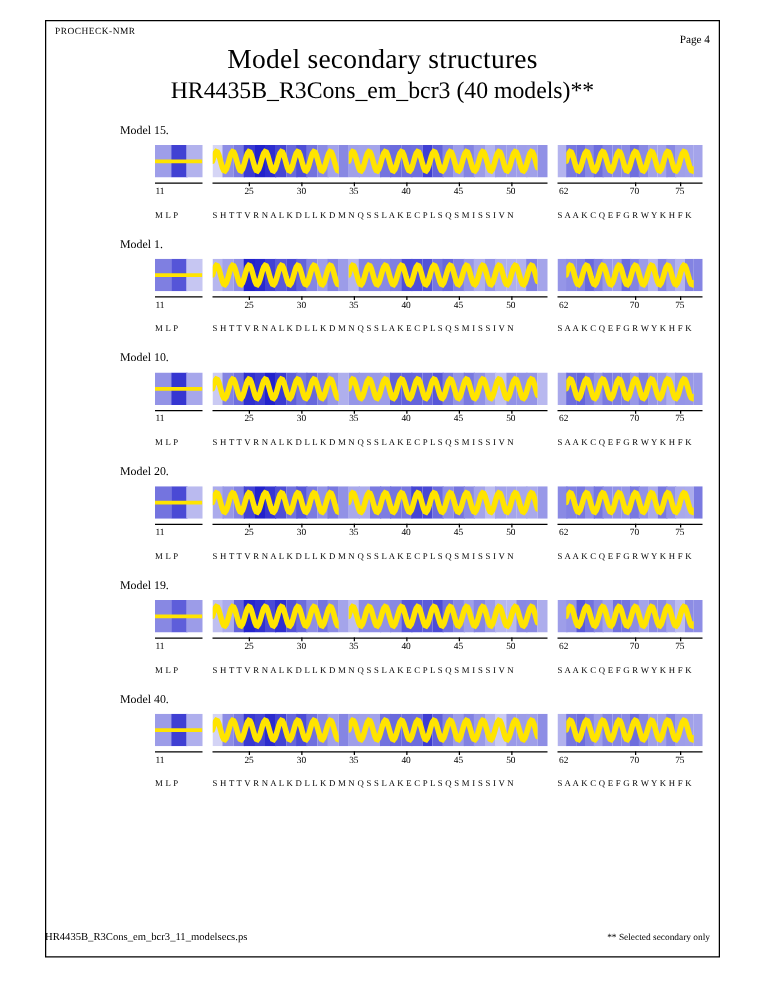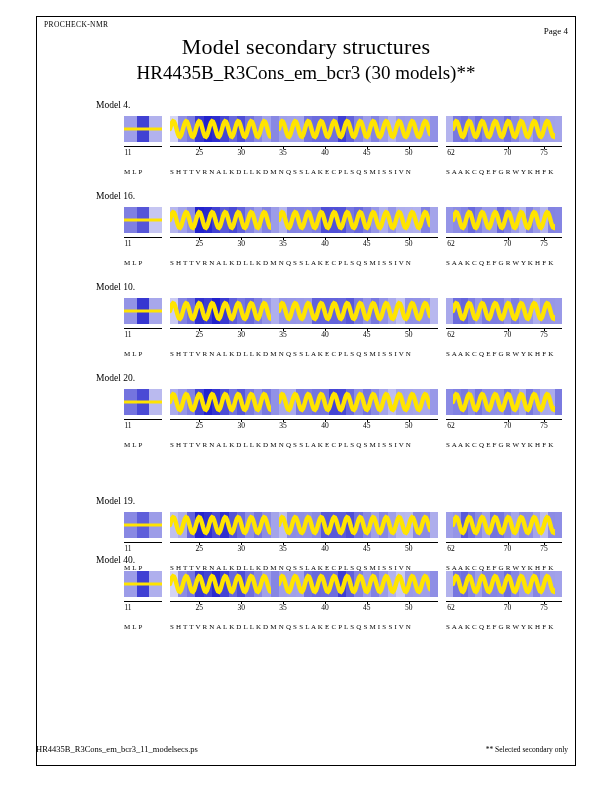--- a/index.html
+++ b/index.html
@@ -101,25 +101,25 @@
 </style>
 </head>
 <body>
 
 <div class="page-frame"></div>
 
 <div class="hdr-left">PROCHECK-NMR</div>
 <div class="hdr-right">Page  4</div>
 
 <div class="title1">Model secondary structures</div>
-<div class="title2">HR4435B_R3Cons_em_bcr3 (30 models)**</div>
+<div class="title2">HR4435B_R3Cons_em_bcr3 (40 models)**</div>
 
 <div id="models-host">
     <div class="model" style="top: 100px;">
-      <div class="model-label">Model 4.</div>
+      <div class="model-label">Model 15.</div>
       <div class="strips">
         <div class="seg segA">
           <div class="cell" style="left:0.00px;width:13.27px;background:rgb(158,158,233);"></div>
           <div class="cell" style="left:12.67px;width:13.27px;background:rgb(65,65,211);"></div>
           <div class="cell" style="left:25.33px;width:13.27px;background:rgb(178,178,237);"></div>
           <div class="helix"><svg width="38" height="26" viewBox="0 0 38 26" preserveAspectRatio="none">
               <line x1="0" y1="13" x2="38" y2="13" stroke="#ffe400" stroke-width="3"></line>
             </svg></div>
         </div>
         <div class="seg segB">
@@ -209,21 +209,21 @@
         <div class="tick" style="left:455.9px;"></div>
         <div class="num" style="left:455.9px;">75</div>
       </div>
       <div class="seqrow">
         <span class="seq-a">M L P</span>
         <span class="seq-b">S H T T V R N A L K D L L K D M N Q S S L A K E C P L S Q S M I S S I V N</span>
         <span class="seq-c">S A A K C Q E F G R W Y K H F K</span>
       </div>
     </div>
     <div class="model" style="top: 191px;">
-      <div class="model-label">Model 16.</div>
+      <div class="model-label">Model 1.</div>
       <div class="strips">
         <div class="seg segA">
           <div class="cell" style="left:0.00px;width:13.27px;background:rgb(127,127,225);"></div>
           <div class="cell" style="left:12.67px;width:13.27px;background:rgb(85,85,216);"></div>
           <div class="cell" style="left:25.33px;width:13.27px;background:rgb(198,198,242);"></div>
           <div class="helix"><svg width="38" height="26" viewBox="0 0 38 26" preserveAspectRatio="none">
               <line x1="0" y1="13" x2="38" y2="13" stroke="#ffe400" stroke-width="3"></line>
             </svg></div>
         </div>
         <div class="seg segB">
@@ -520,21 +520,21 @@
         <div class="num" style="left:419.6px;">70</div>
         <div class="tick" style="left:455.9px;"></div>
         <div class="num" style="left:455.9px;">75</div>
       </div>
       <div class="seqrow">
         <span class="seq-a">M L P</span>
         <span class="seq-b">S H T T V R N A L K D L L K D M N Q S S L A K E C P L S Q S M I S S I V N</span>
         <span class="seq-c">S A A K C Q E F G R W Y K H F K</span>
       </div>
     </div>
-    <div class="model" style="top: 464px; margin-top: 32px;">
+    <div class="model" style="top: 464px;">
       <div class="model-label">Model 19.</div>
       <div class="strips">
         <div class="seg segA">
           <div class="cell" style="left:0.00px;width:13.27px;background:rgb(136,136,227);"></div>
           <div class="cell" style="left:12.67px;width:13.27px;background:rgb(94,94,218);"></div>
           <div class="cell" style="left:25.33px;width:13.27px;background:rgb(156,156,232);"></div>
           <div class="helix"><svg width="38" height="26" viewBox="0 0 38 26" preserveAspectRatio="none">
               <line x1="0" y1="13" x2="38" y2="13" stroke="#ffe400" stroke-width="3"></line>
             </svg></div>
         </div>

